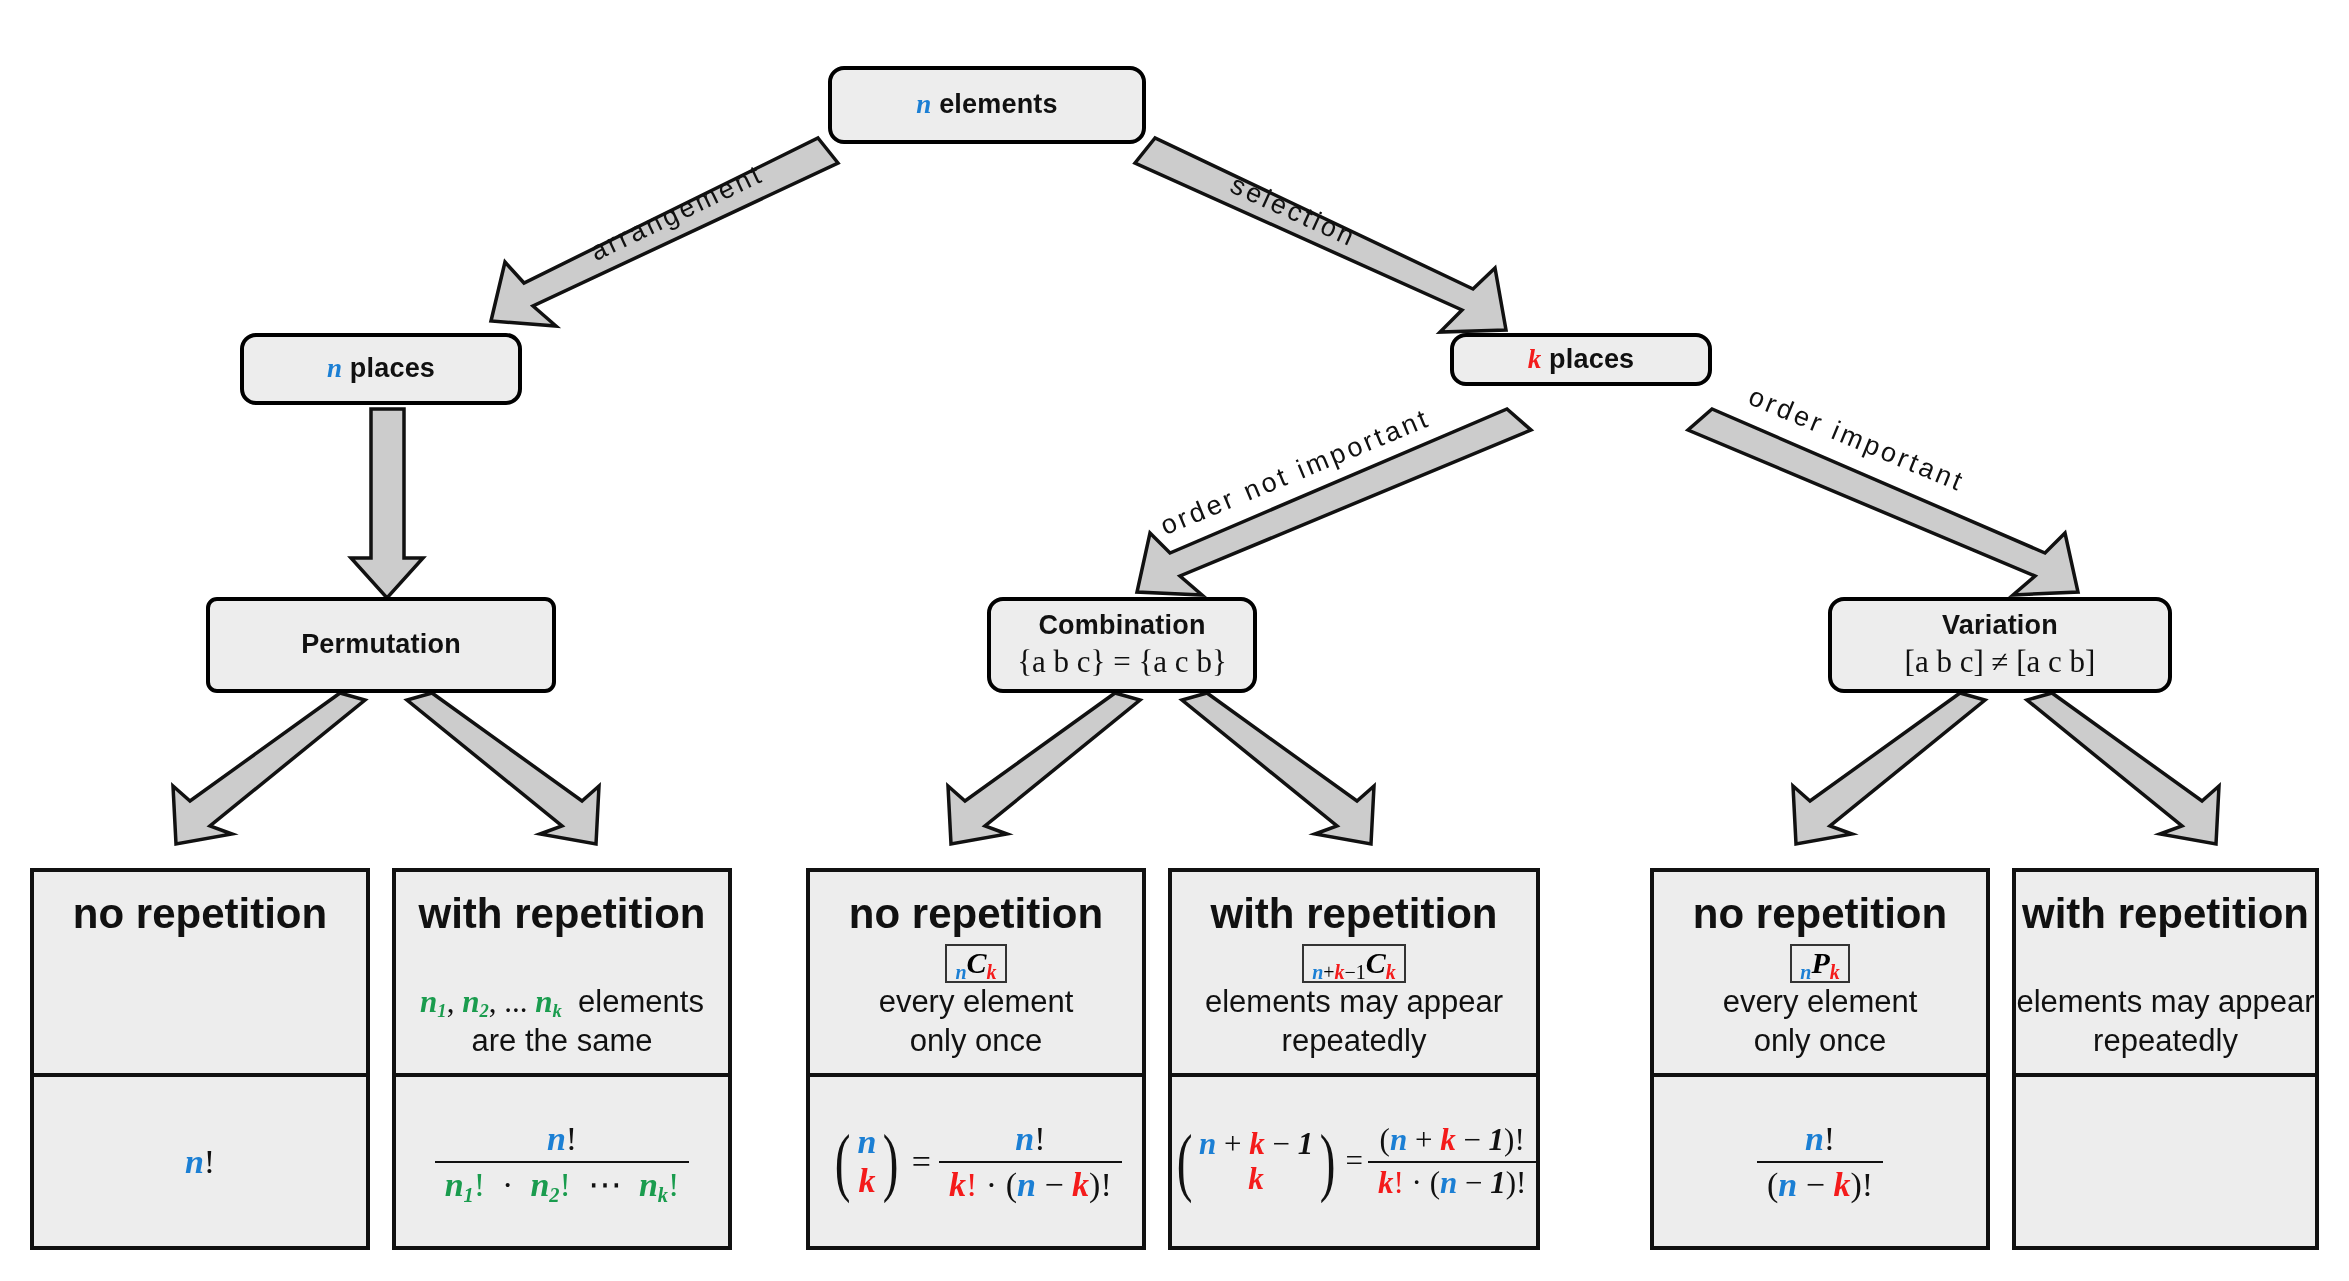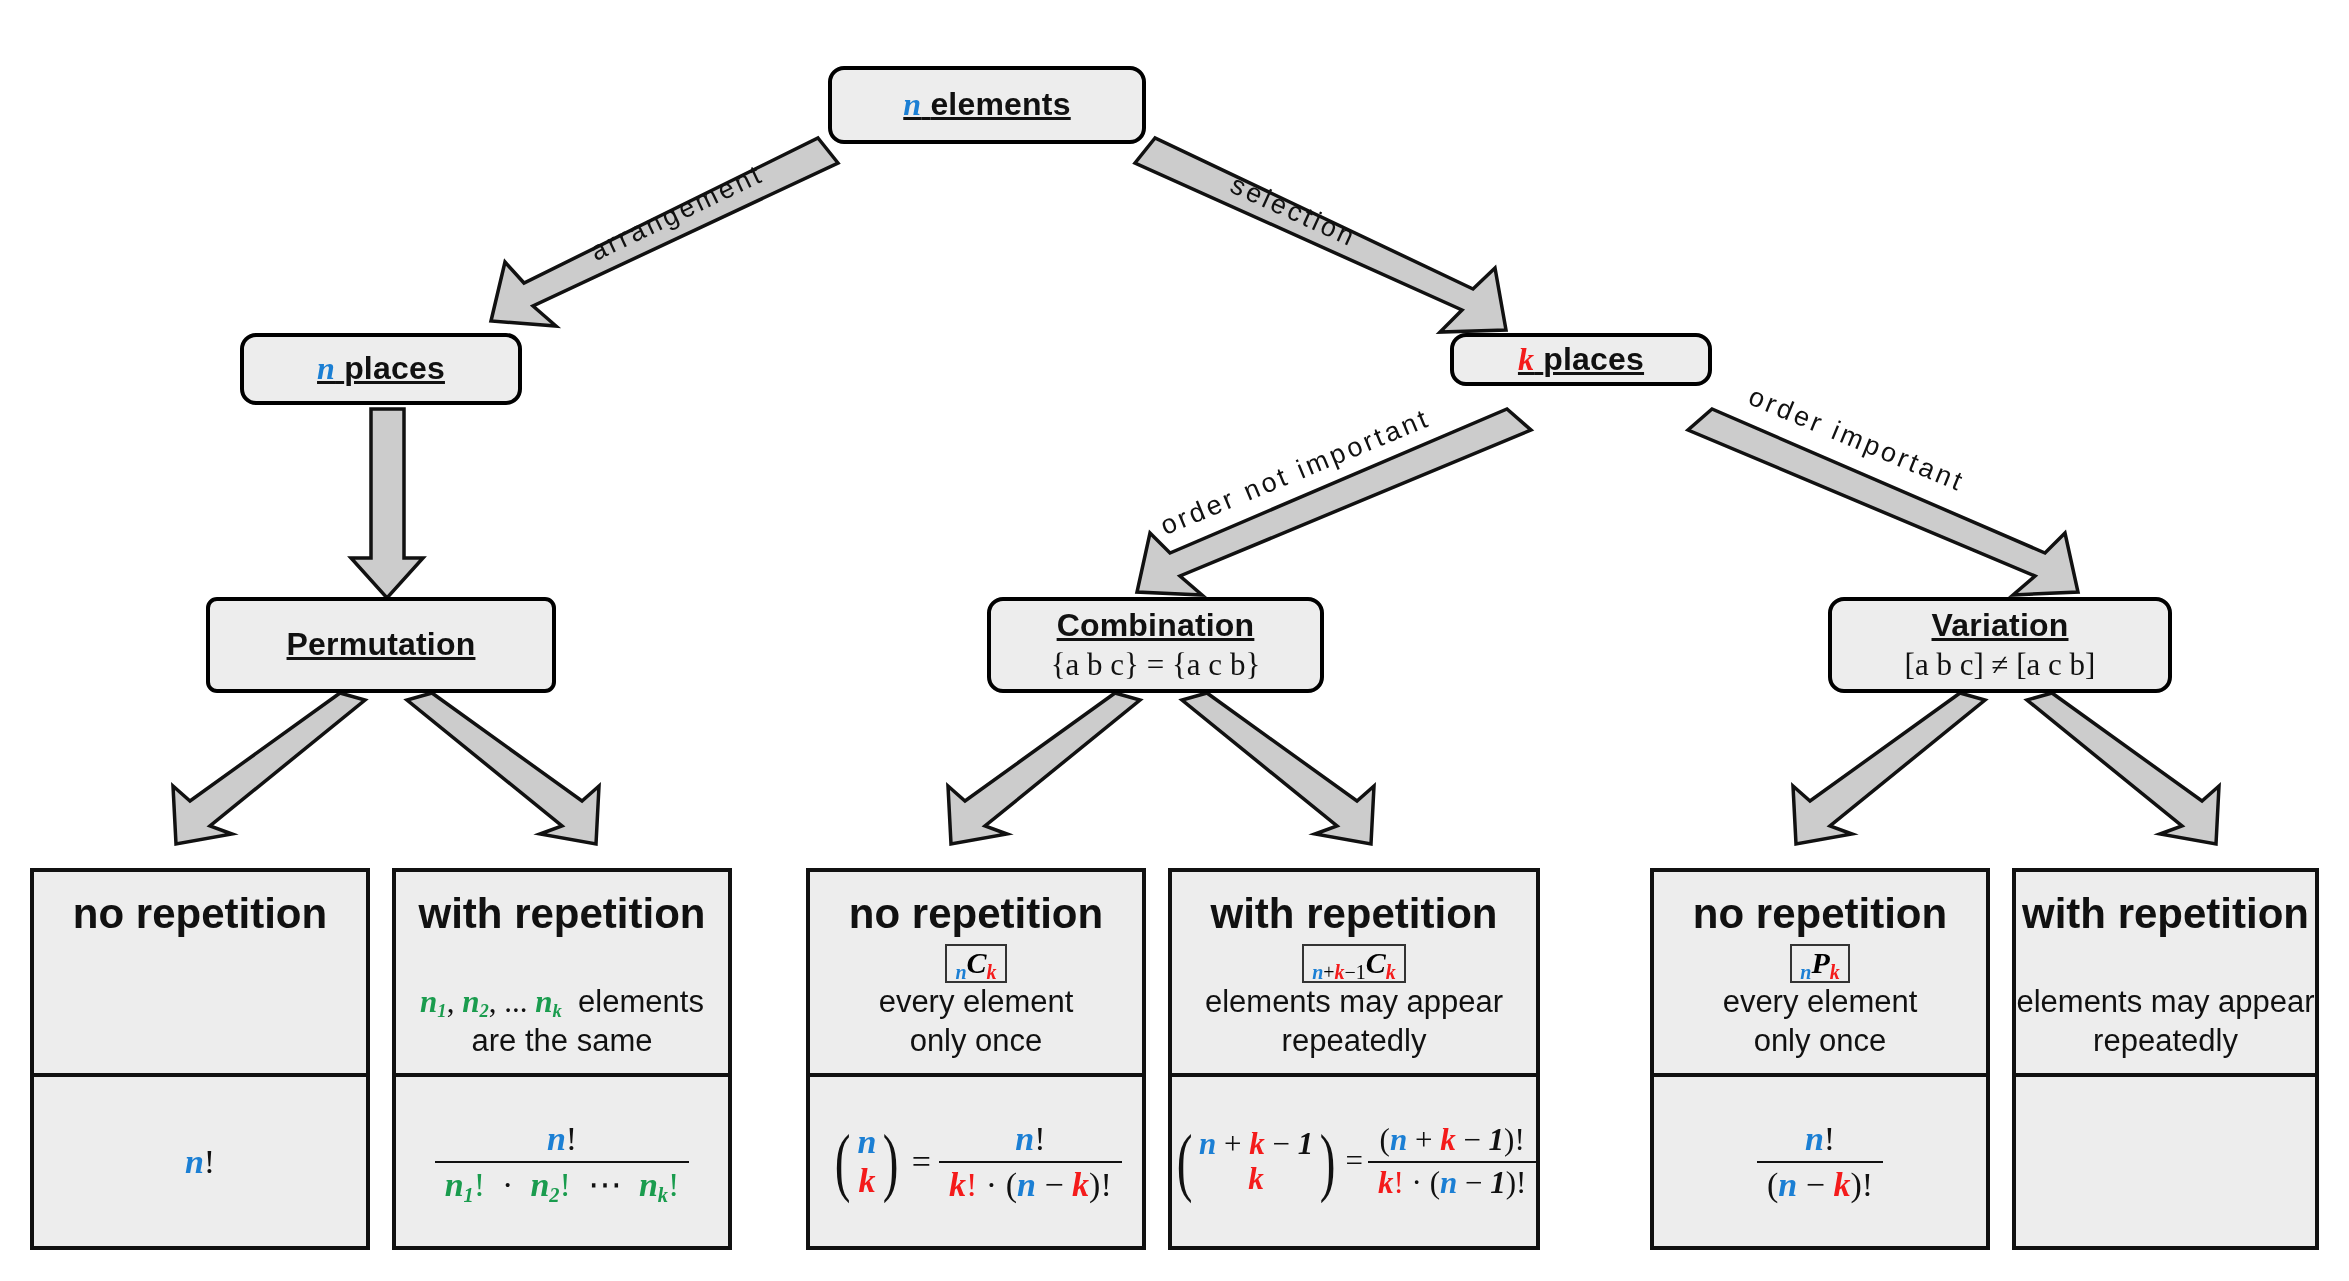--- a/index.html
+++ b/index.html
@@ -5,21 +5,21 @@
   html,body{margin:0;padding:0;background:#ffffff;}
   body{width:2349px;height:1281px;position:relative;overflow:hidden;
        font-family:"Liberation Sans",sans-serif;}
   #stage{position:absolute;inset:0;}
   svg.arrows{position:absolute;left:0;top:0;width:2349px;height:1281px;pointer-events:none;}
 
   
   .node{position:absolute;background:#ededed;border:4px solid #000;border-radius:16px;
         box-sizing:border-box;display:flex;flex-direction:column;align-items:center;
         justify-content:center;z-index:3;}
-  .node .title{font-size:32px;font-weight:bold;color:#111;letter-spacing:.2px;line-height:1.1;text-decoration:underline;}
+  .node .title{font-size:27px;font-weight:bold;color:#111;letter-spacing:.2px;line-height:1.1;}
   .node .sub{font-size:31px;color:#111;font-family:"Liberation Serif",serif;margin-top:4px;line-height:1.1;}
 
   
   .leaf{position:absolute;background:#ededed;border:4px solid #111;box-sizing:border-box;z-index:3;
         display:flex;flex-direction:column;}
   .leaf .upper{flex:0 0 205px;display:flex;flex-direction:column;align-items:center;
                box-sizing:border-box;padding-top:18px;border-bottom:4px solid #111;position:relative;}
   .leaf .lower{flex:1 1 auto;display:flex;align-items:center;justify-content:center;box-sizing:border-box;}
   .leaf .head{font-size:42px;font-weight:bold;color:#111;line-height:1.15;}
   .leaf .nota{margin-top:6px;border:2px solid #333;background:#ededed;padding:1px 8px 2px 8px;
@@ -103,21 +103,21 @@
     <div class="title">
       <span class="mi red">k</span>
       <span>places</span>
     </div>
   </div>
 
   <div class="node" style="left:206px;top:597px;width:350px;height:96px;border-radius:11px;">
     <div class="title">Permutation</div>
   </div>
 
-  <div class="node" style="left:987px;top:597px;width:337px;height:96px;">
+  <div class="node" style="left:987px;top:597px;width:270px;height:96px;">
     <div class="title">Combination</div>
     <div class="sub">{a b c} = {a c b}</div>
   </div>
 
   <div class="node" style="left:1828px;top:597px;width:344px;height:96px;">
     <div class="title">Variation</div>
     <div class="sub">[a b c] ≠ [a c b]</div>
   </div>
 
   <div class="leaf" style="left:30px;top:868px;width:340px;height:382px;">

